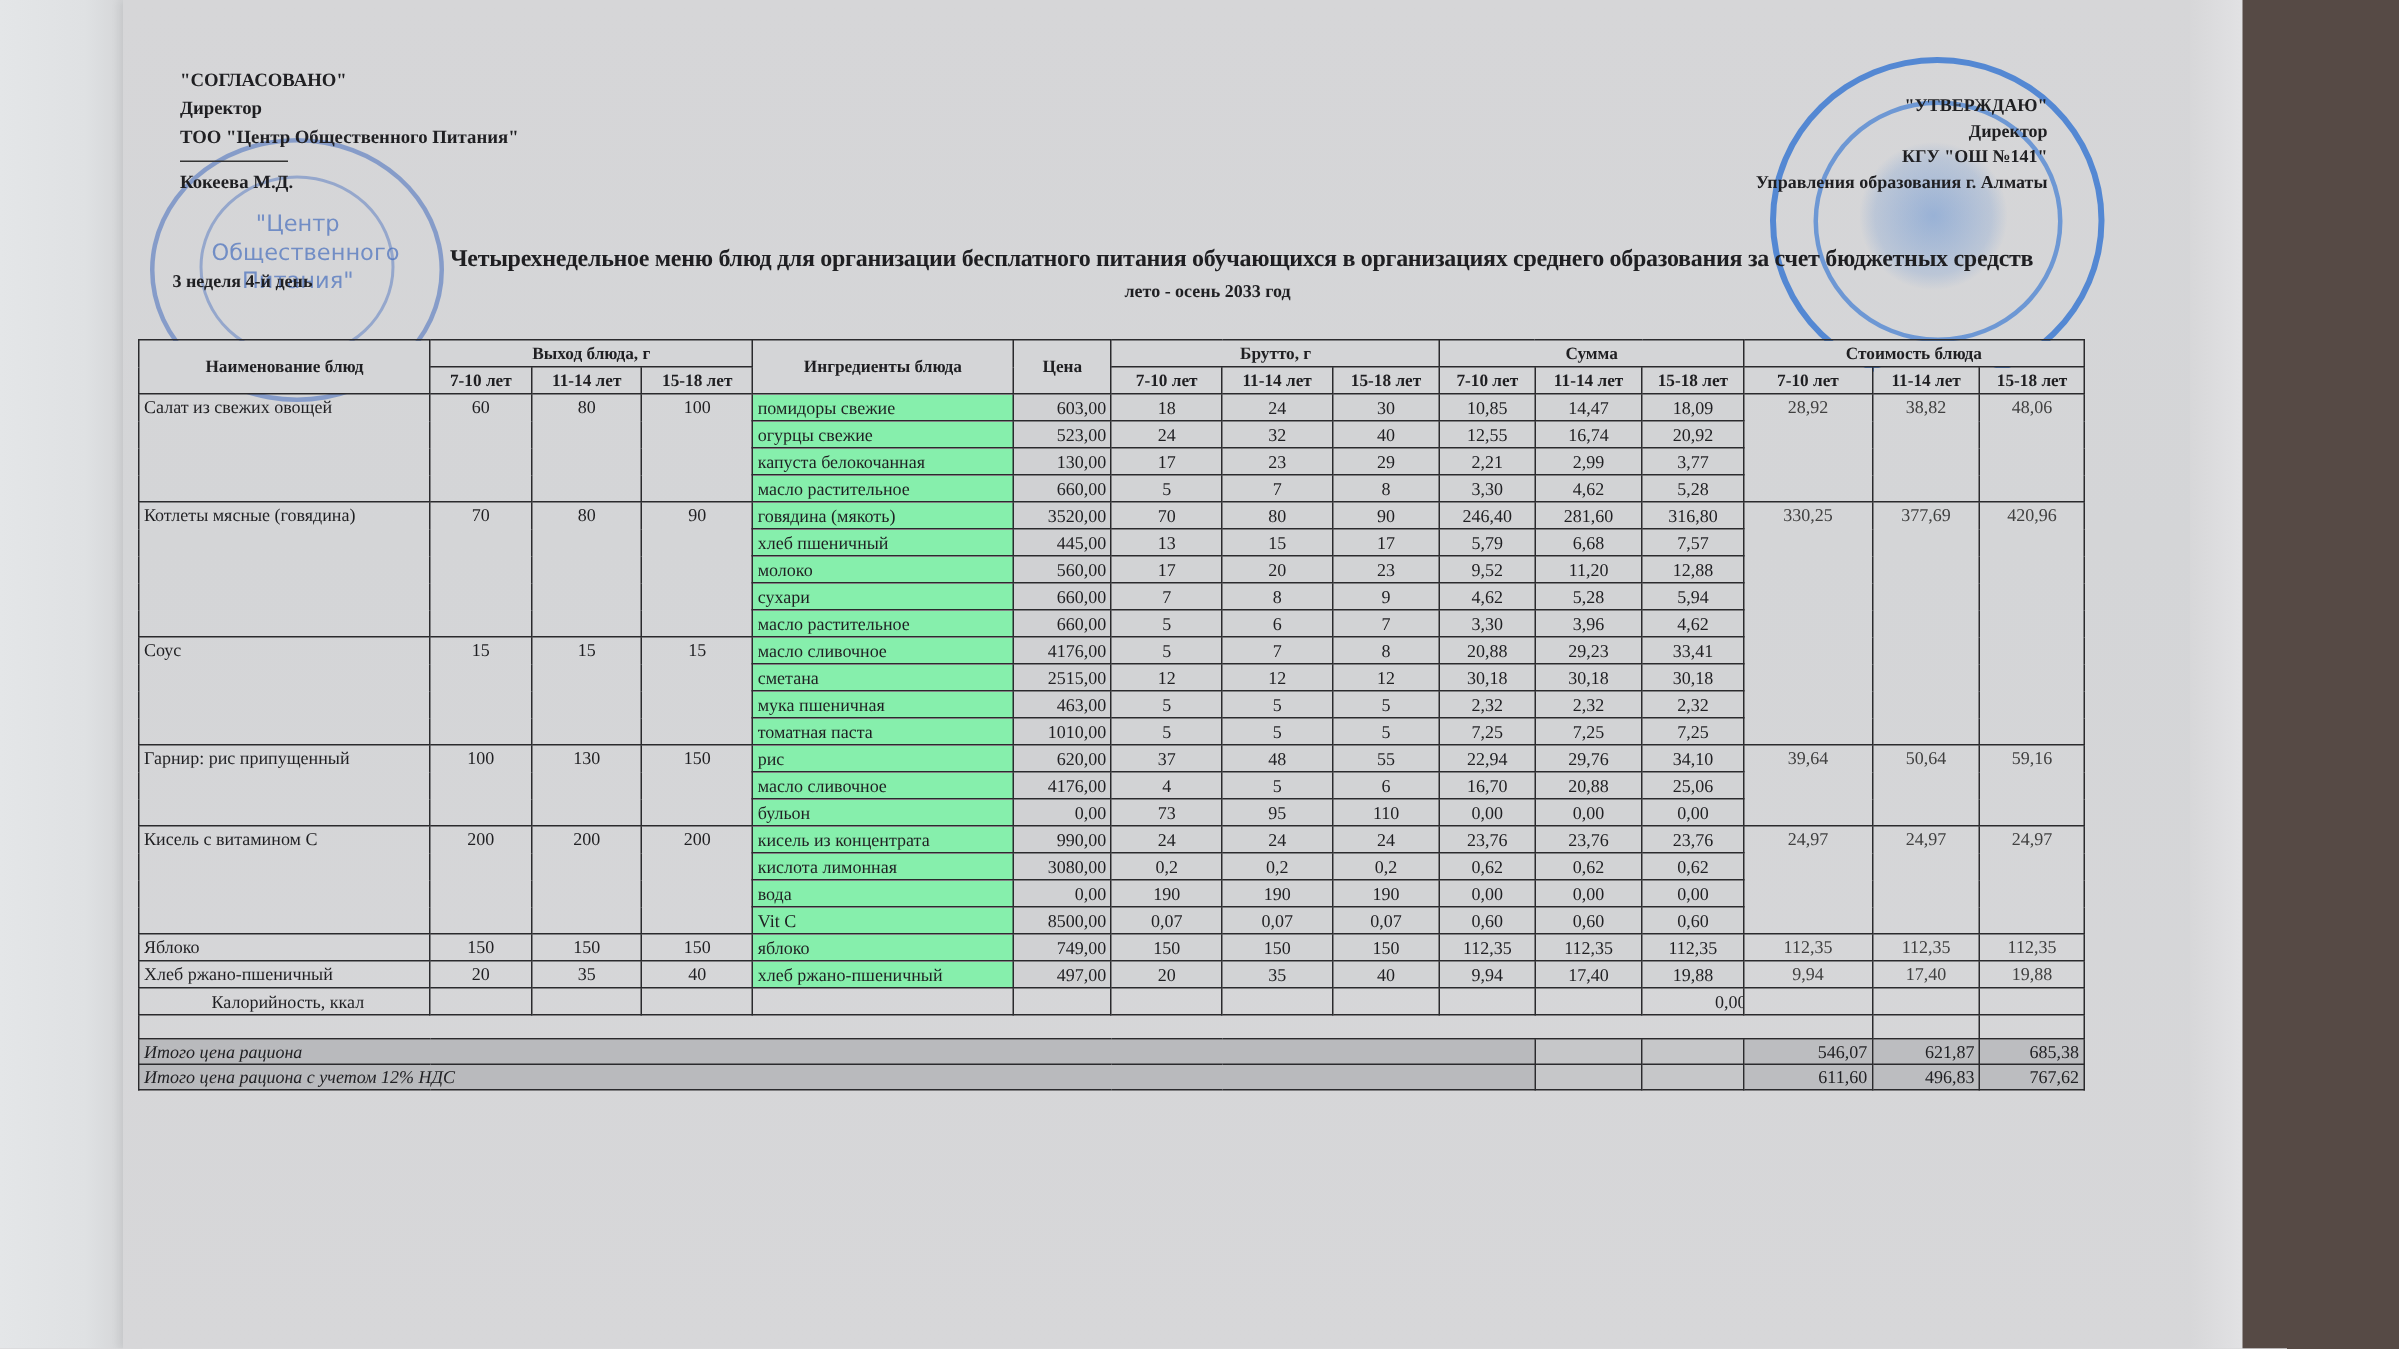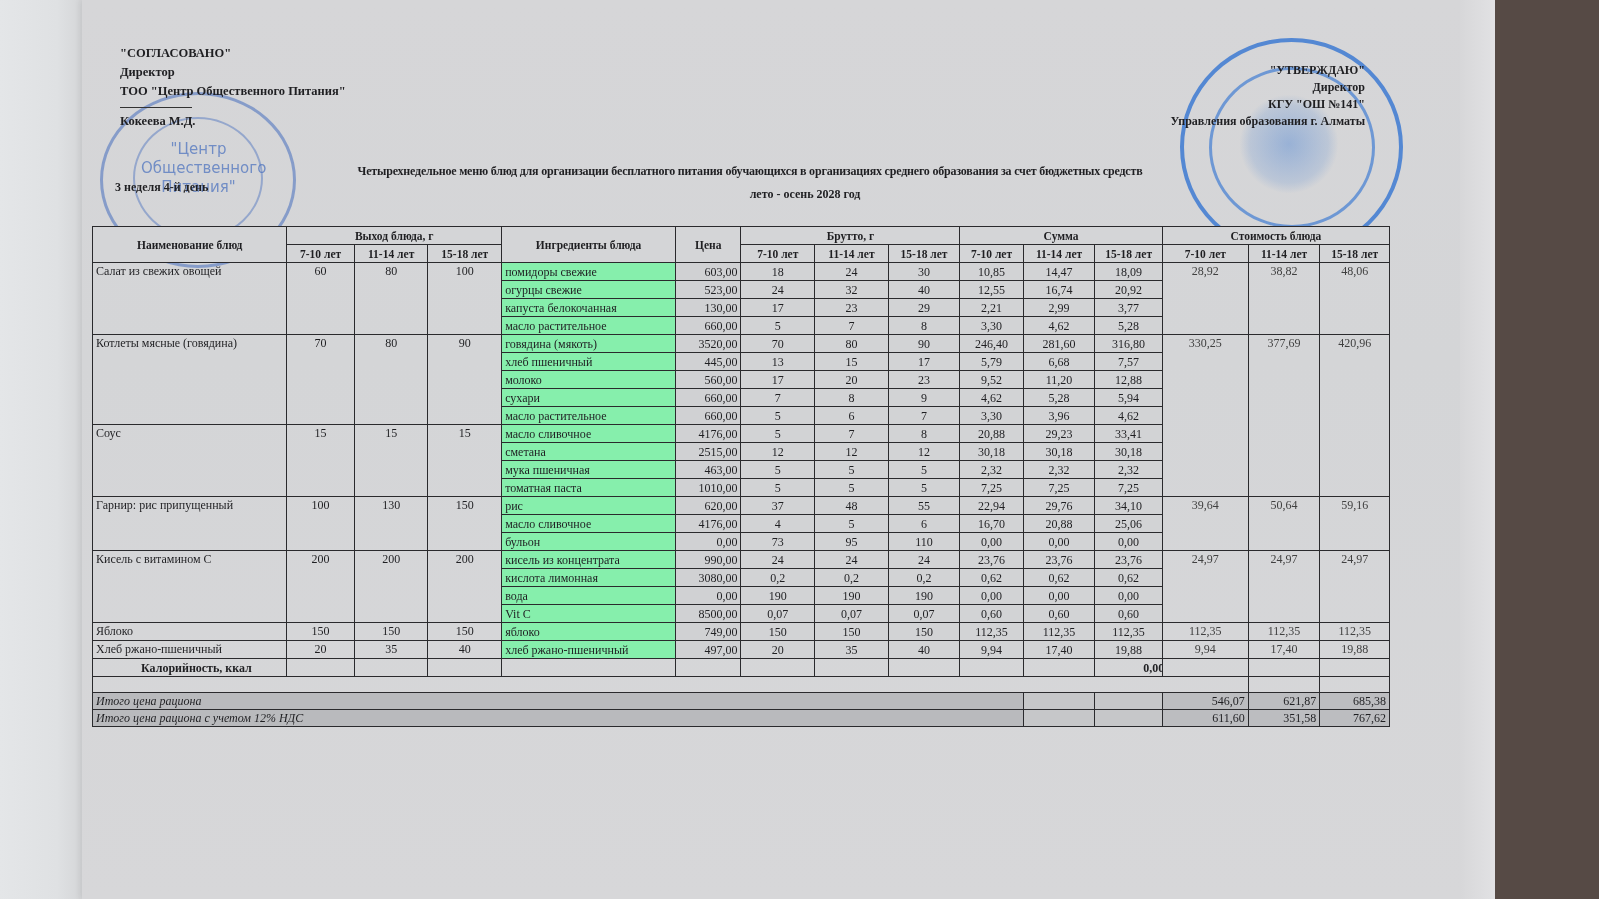--- a/index.html
+++ b/index.html
@@ -34,21 +34,21 @@
   .week-day { position:absolute; left:115px; top:180px; font-weight:bold; font-size:12px; }
 
   .approved-right {
     position:absolute; left:1155px; top:62px; width:210px; text-align:right;
     font-weight:bold; font-size:12px; line-height:17px;
   }
   .approved-right .sig-line { display:inline-block; width:130px; border-bottom:1px solid #333; margin-right:6px; height:1px; vertical-align:middle;}
 
   .title {
     position:absolute; left:300px; top:164px; width:900px; text-align:center;
-    font-weight:bold; font-size:12px; letter-spacing:-0.2px; white-space:nowrap;
+    font-weight:bold; font-size:16px; letter-spacing:-0.2px; white-space:nowrap;
   }
   .subtitle {
     position:absolute; left:300px; top:187px; width:1010px; text-align:center;
     font-weight:bold; font-size:12px;
   }
 
   .stamp {
     position:absolute; border-radius:50%;
     border:3px solid rgba(70,110,190,0.55);
     pointer-events:none;
@@ -85,21 +85,21 @@
   th.h-top { height:34px; }
   th.h-sub { height:38px; }
   td.c { text-align:center; }
   td.l { text-align:left; }
   td.dish { vertical-align:top; }
   td.yield { vertical-align:top; text-align:center; }
   td.cost { vertical-align:top; text-align:center; color:#404040; }
   td.ingr { background:#86efac; }
   td.num { background:#d2d3d5; text-align:center; }
   td.price { background:#d0d1d3; text-align:right; }
-  tr.kcal td { font-weight:bold;padding-left:48px; }
+  tr.kcal td { font-weight:normal;padding-left:48px; }
   tr.blank td { height:15px; }
   tr.total td { background:#b9babd; font-weight:normal; font-style:italic; height:16px; }
   tr.total td.val { font-style:normal; font-weight:normal; text-align:right; background:#bcbdc0; }
   tr.total td.empty { background:#c6c7c9; }
 </style>
 </head>
 <body>
 
 <div class="bg-left"></div>
 <div class="paper"></div>
@@ -127,21 +127,21 @@
 </div>
 
 <div class="approved-right">
   <div>"УТВЕРЖДАЮ"</div>
   <div>Директор</div>
   <div>КГУ "ОШ №141"</div>
   <div style="white-space:nowrap">Управления образования г. Алматы</div>
 </div>
 
 <div class="title">Четырехнедельное меню блюд для организации бесплатного питания обучающихся в организациях среднего образования за счет бюджетных средств</div>
-<div class="subtitle">лето - осень 2028 год</div>
+<div class="subtitle">лето - осень 2033 год</div>
 
 <table class="menu">
   <colgroup>
     <col style="width:190px">
       <col style="width:66px">
       <col style="width:72px">
       <col style="width:72px">
     <col style="width:170px">
       <col style="width:64px">
     <col style="width:72px">
@@ -474,17 +474,17 @@
         <td class="empty"></td>
         <td class="val">546,07</td>
         <td class="val">621,87</td>
         <td class="val">685,38</td>
       </tr>
       <tr class="total">
         <td class="l" colspan="10">Итого цена рациона с учетом 12% НДС</td>
         <td class="empty"></td>
         <td class="empty"></td>
         <td class="val">611,60</td>
-        <td class="val">351,58</td>
+        <td class="val">496,83</td>
         <td class="val">767,62</td>
       </tr>
     </tbody>
 </table>
 
 </body></html>

